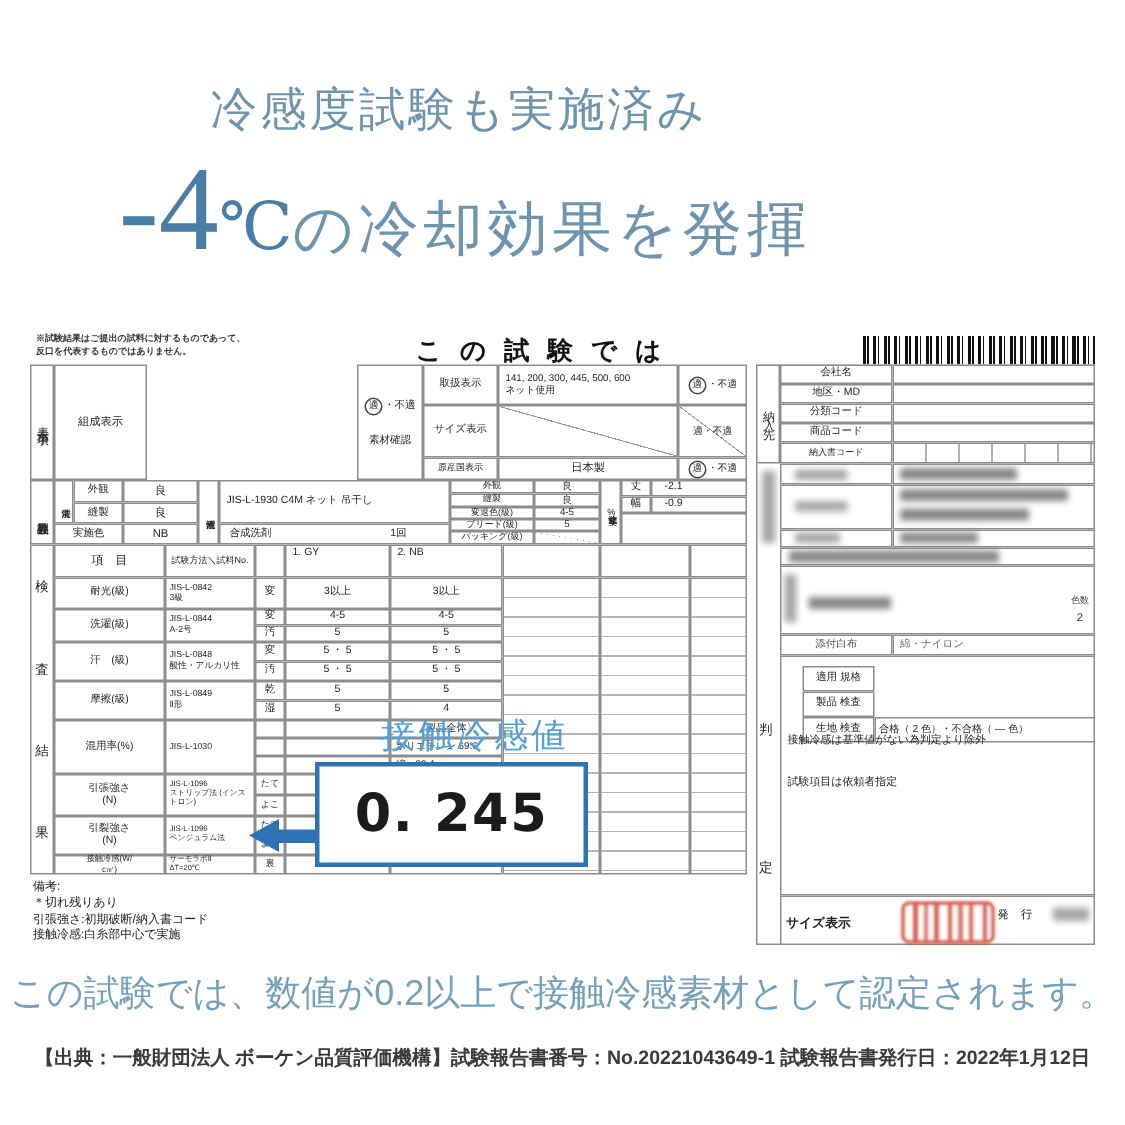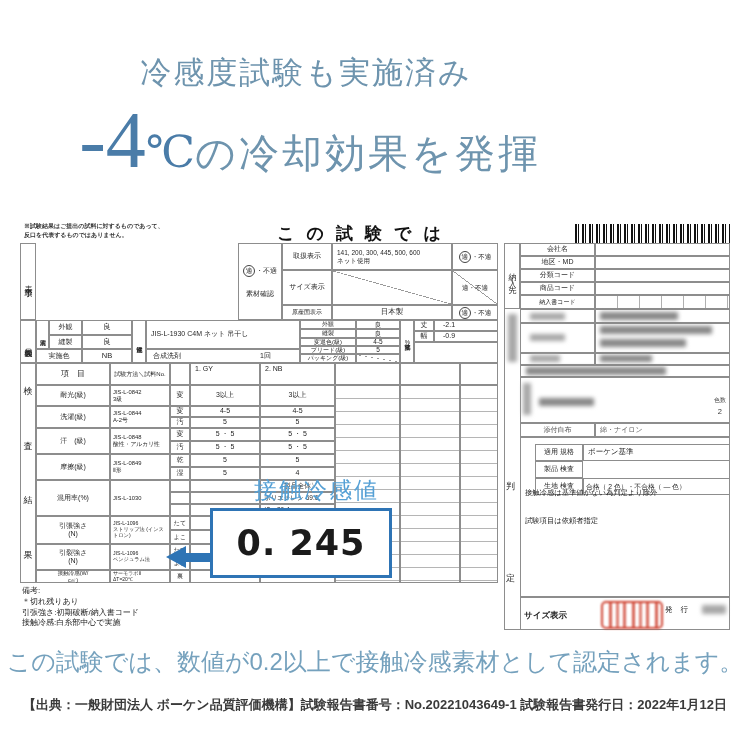--- a/index.html
+++ b/index.html
@@ -44,20 +44,21 @@
 </div>
 
 <div class="abs" id="report" style="left:20px;top:222px;width:712px;height:410px;">
 
   <div class="txt pre" style="left:4px;top:0;width:220px;font-size:6px;font-weight:bold;color:#333;line-height:1.5;">※試験結果はご提出の試料に対するものであって、
 反口を代表するものではありません。</div>
   <div class="txt" style="left:205px;top:0;width:280px;text-align:center;font-size:17px;font-weight:bold;letter-spacing:12px;color:#111;">この試験では</div>
   <div class="barcode" style="left:555px;top:2px;width:155px;height:25px;"></div>
 
   <div class="cell v" style="left:0;top:21px;width:16px;height:77px;font-size:8px;">表示事項</div>
+  <div class="cell" style="left:16px;top:21px;width:62px;height:77px;font-size:7.5px;">組成表示</div>
   <div class="cell col" style="left:218px;top:21px;width:44px;height:77px;font-size:7px;padding:14px 0;">
     <span><span class="circ">適</span><span>・不適</span></span>
     <span>素材確認</span>
   </div>
   <div class="cell" style="left:262px;top:21px;width:50px;height:27px;font-size:7px;">取扱表示</div>
   <div class="cell left pre" style="left:312px;top:21px;width:120px;height:27px;font-size:6.5px;">141, 200, 300, 445, 500, 600
 ネット使用</div>
   <div class="cell" style="left:432px;top:21px;width:46px;height:27px;font-size:6.5px;">
     <span class="circ">適</span>
     <span>・不適</span>
@@ -241,21 +242,20 @@
   <div class="txt" style="left:658px;top:174px;width:48px;font-size:6px;color:#444;text-align:right;">色数</div>
   <div class="txt" style="left:658px;top:185px;width:48px;font-size:7.5px;color:#333;text-align:right;padding-right:4px;">2</div>
 
   <div class="cell" style="left:500px;top:201px;width:75px;height:14px;font-size:7px;color:#555;">添付白布</div>
   <div class="cell left" style="left:575px;top:201px;width:135px;height:14px;font-size:7px;color:#666;">綿・ナイロン</div>
 
   <div class="cell" style="left:500px;top:215px;width:210px;height:160px;"></div>
   <div class="txt" style="left:486px;top:258px;width:12px;font-size:9px;color:#222;">判</div>
   <div class="txt" style="left:486px;top:350px;width:12px;font-size:9px;color:#222;">定</div>
   <div class="cell" style="left:515px;top:222px;width:48px;height:17px;font-size:7px;">適用 規格</div>
-  <div class="cell left" style="left:563px;top:222px;width:147px;height:17px;font-size:7.5px;">ボーケン基準</div>
   <div class="cell" style="left:515px;top:239px;width:48px;height:17px;font-size:7px;">製品 検査</div>
   <div class="cell" style="left:515px;top:256px;width:48px;height:17px;font-size:7px;">生地 検査</div>
   <div class="cell left" style="left:563px;top:256px;width:147px;height:17px;font-size:6.8px;padding-left:2px;">合格（ 2 色）・不合格（ ― 色）</div>
   <div class="txt" style="left:505px;top:266px;width:202px;font-size:7.3px;color:#222;">接触冷感は基準値がない為判定より除外</div>
   <div class="txt" style="left:505px;top:294px;width:202px;font-size:7.3px;color:#222;">試験項目は依頼者指定</div>
 
   <div class="cell" style="left:500px;top:375px;width:210px;height:33px;"></div>
   <div class="txt" style="left:504px;top:388px;width:76px;font-size:8.5px;font-weight:bold;color:#222;">サイズ表示</div>
   <div class="stamp" style="left:581px;top:379px;width:58px;height:24px;"></div>
   <div class="txt" style="left:645px;top:383px;width:34px;font-size:7.5px;letter-spacing:3px;color:#222;">発 行</div>

